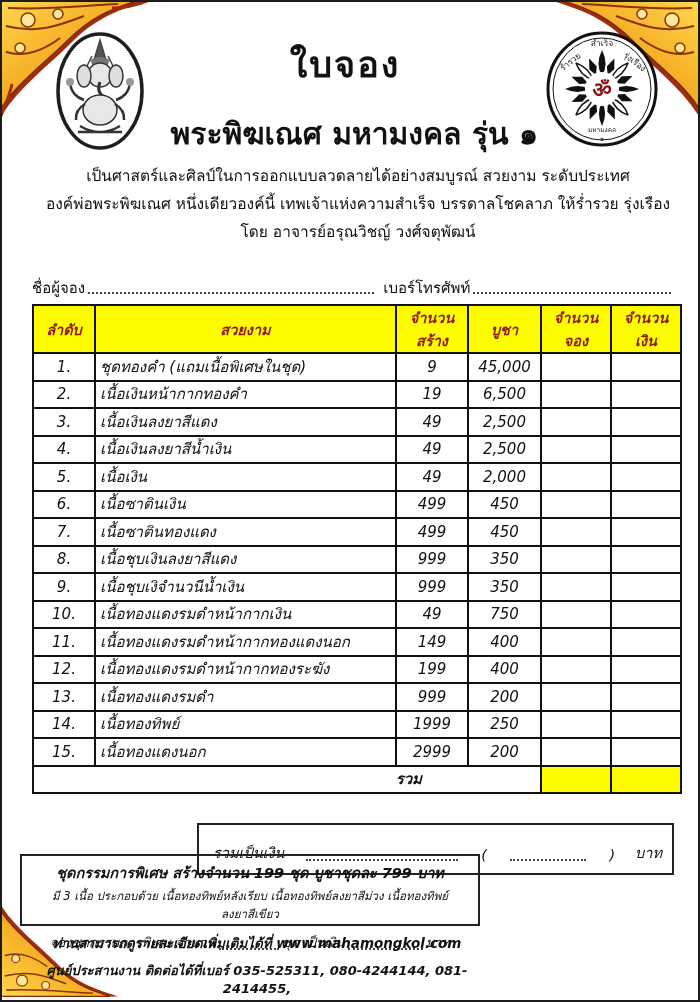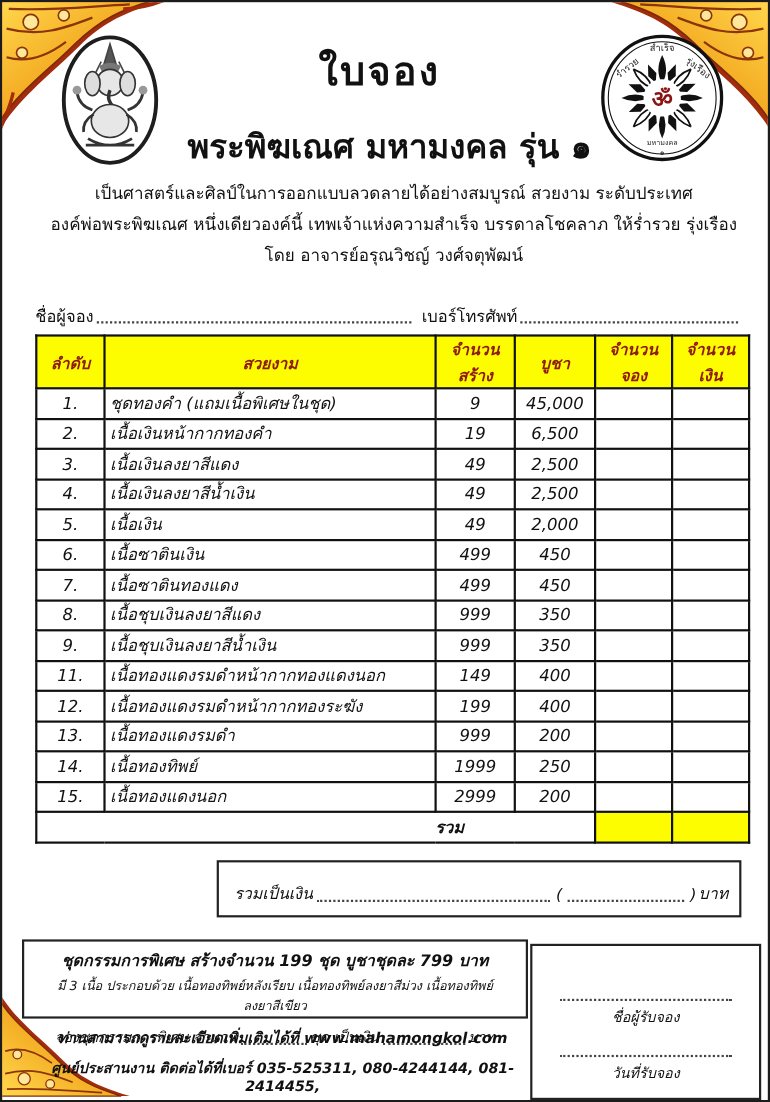--- a/index.html
+++ b/index.html
@@ -36,23 +36,23 @@
     height:31px; background:#fdfd00; color:#8e1a12;
     font-style:italic; font-weight:bold; font-size:14.5px; text-align:center;
   }
   table.order td { height:27.5px; font-style:italic; text-align:center; }
   table.order td.item { text-align:left; padding-left:4px; }
   td.sum-label { text-align:right !important; padding-right:118px !important; font-weight:bold; }
   td.sum-yellow { background:#fdfd00; }
   col.c-no{width:62px} col.c-item{width:301px} col.c-made{width:72px}
   col.c-price{width:73px} col.c-qty{width:70px} col.c-amt{width:70px}
   
-  .totalbox { position:absolute; top:780px; left:195px; width:477px; height:52px;
+  .totalbox { position:absolute; top:821px; left:195px; width:477px; height:52px;
               border:2px solid #222; display:flex; align-items:flex-end;
-              padding:6px 10px 9px 14px; font-size:14.5px; font-style:italic; }
+              padding:6px 10px 9px 14px; font-size:14.5px; font-style:italic;gap:18px; }
   .totalbox .paren { margin:0 2px 1px; }
   
   .specialbox { position:absolute; top:852px; left:18px; width:460px; height:72px;
                 border:2px solid #222; padding:5px 28px 4px; }
   .sp1 { text-align:center; font-weight:bold; font-style:italic; font-size:14.5px; }
   .sp2 { text-align:center; font-style:italic; font-size:11.5px; margin-top:3px; }
   .sp3 { display:flex; align-items:flex-end; font-style:italic; font-size:13px; margin-top:9px; }
   
   .contact { position:absolute; top:930px; left:40px; width:430px; text-align:center; }
   .c-line1 { font-weight:bold; font-style:italic; font-size:13.5px; }
@@ -287,27 +287,35 @@
           <td>8.</td>
           <td class="item">เนื้อชุบเงินลงยาสีแดง</td>
           <td>999</td>
           <td>350</td>
           <td></td>
           <td></td>
         </tr>
 
         <tr>
           <td>9.</td>
-          <td class="item">เนื้อชุบเงินลงยาสีน้ำเงิน</td>
+          <td class="item">เนื้อชุบเงิจำนวนีน้ำเงิน</td>
           <td>999</td>
           <td>350</td>
           <td></td>
           <td></td>
         </tr>
 
+        <tr>
+          <td>10.</td>
+          <td class="item">เนื้อทองแดงรมดำหน้ากากเงิน</td>
+          <td>49</td>
+          <td>750</td>
+          <td></td>
+          <td></td>
+        </tr>
 
         <tr>
           <td>11.</td>
           <td class="item">เนื้อทองแดงรมดำหน้ากากทองแดงนอก</td>
           <td>149</td>
           <td>400</td>
           <td></td>
           <td></td>
         </tr>
 
@@ -377,20 +385,14 @@
     </div>
   </div>
 
   <div class="contact">
     <div class="c-line1">ท่านสามารถดูรายละเอียดเพิ่มเติมได้ที่ www.mahamongkol.com</div>
     <div class="c-line2">ศูนย์ประสานงาน ติดต่อได้ที่เบอร์ 035-525311, 080-4244144, 081-2414455,</div>
     <div class="c-line3">โทรสาร 035-501330</div>
 
   </div>
 
-  <div class="signbox">
-    <div class="signline sl1"></div>
-    <div class="lab">ชื่อผู้รับจอง</div>
-    <div class="signline sl2"></div>
-    <div class="lab">วันที่รับจอง</div>
-  </div>
 
 </div>
 
 </body></html>

